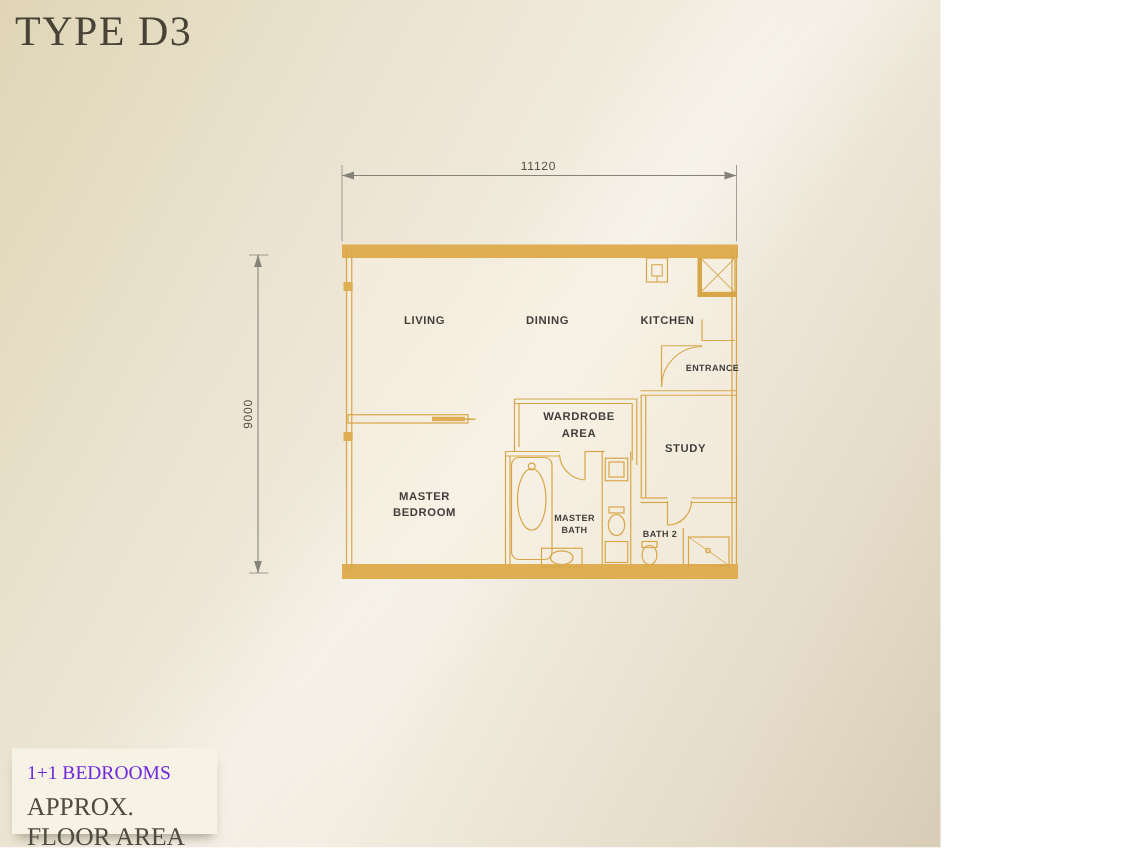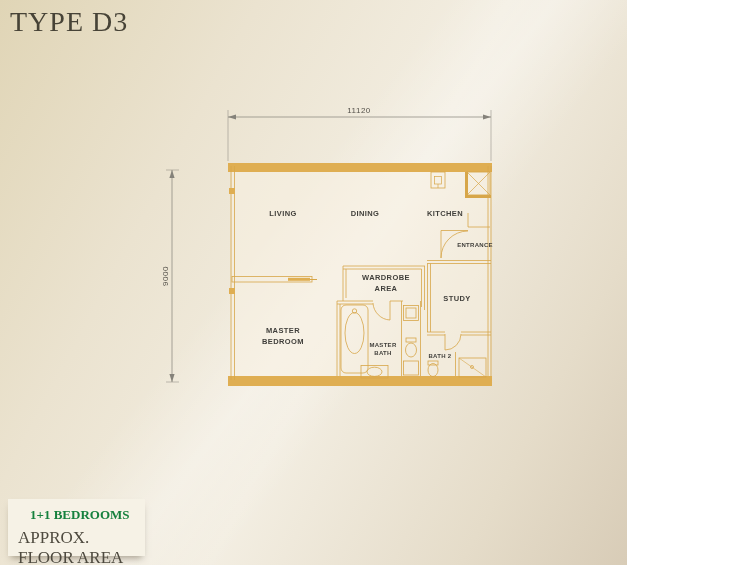--- a/index.html
+++ b/index.html
@@ -15,21 +15,21 @@
     font-family:"Liberation Serif", serif;font-weight:400;
     font-size:28px;letter-spacing:1px;color:#474337;
   }
   .plan-svg{position:absolute;left:0;top:0;}
   .info-card{
     position:absolute;left:8px;top:499px;width:137px;height:57px;
     background:#f6f2e6;box-shadow:0 5px 7px -3px rgba(90,78,55,0.5);
     padding:8px 0 0 10px;box-sizing:border-box;
     font-family:"Liberation Serif", serif;color:#4e4a3f;
   }
-  .info-card .bedrooms{font-size:13px;font-weight:700;color:#15803d;margin:0 0 5px 12px;}
+  .info-card .bedrooms{font-size:13px;font-weight:400;color:#6d28d9;margin:0 0 5px 0;}
   .info-card .area-label{font-size:17px;margin:0 0 14px 0;}
   .info-card .area-value{font-size:13px;margin:0;}
   text{font-family:"Liberation Sans", sans-serif;}
   .room-label{font-size:7.5px;font-weight:700;fill:#403f3b;letter-spacing:0.4px;}
   .room-label-sm{font-size:6px;font-weight:700;fill:#403f3b;letter-spacing:0.3px;}
   .dim-label{font-size:8px;fill:#54514a;letter-spacing:0.5px;}
   .keyplan-label{font-size:5.4px;fill:#3a3a38;letter-spacing:0.2px;}
   .compass-label{font-size:5.5px;fill:#8a7a42;}
 </style>
 </head>

